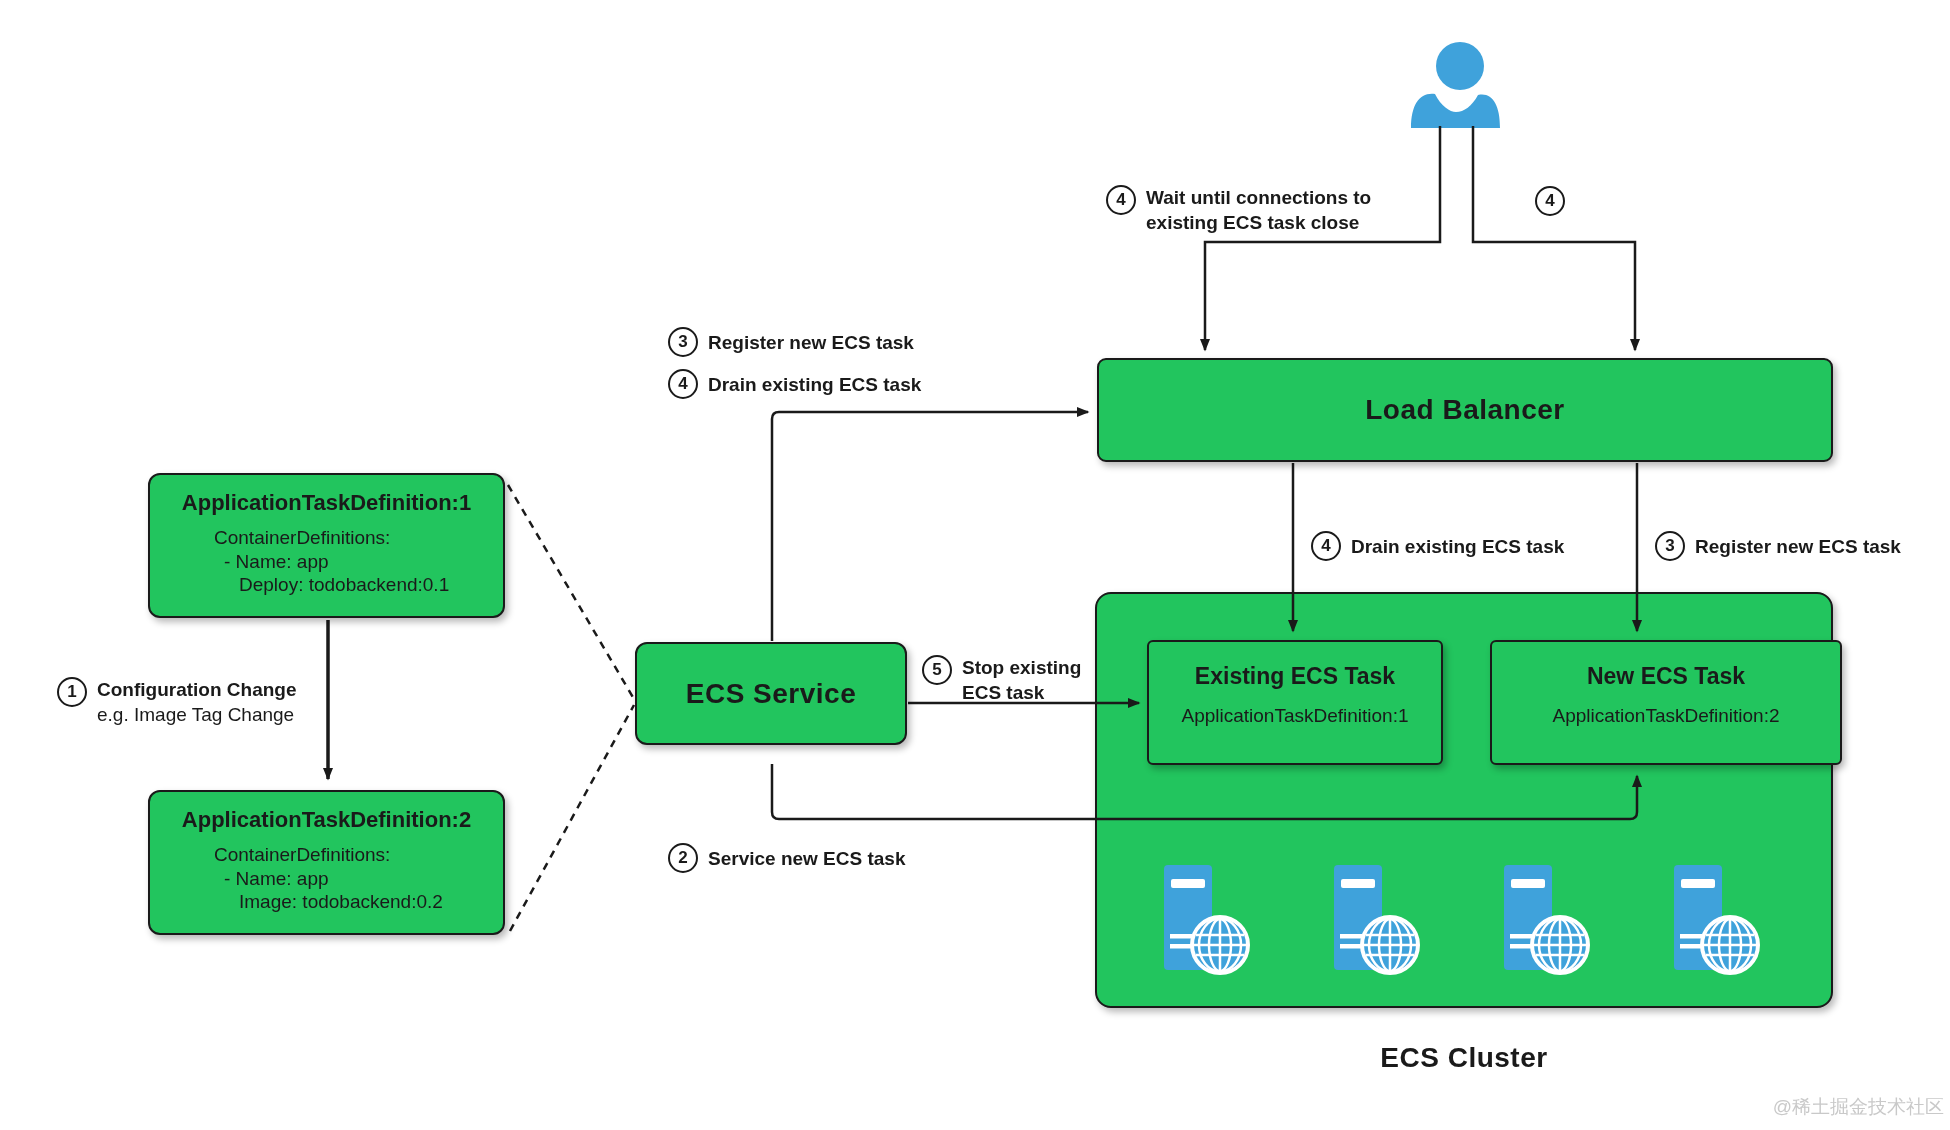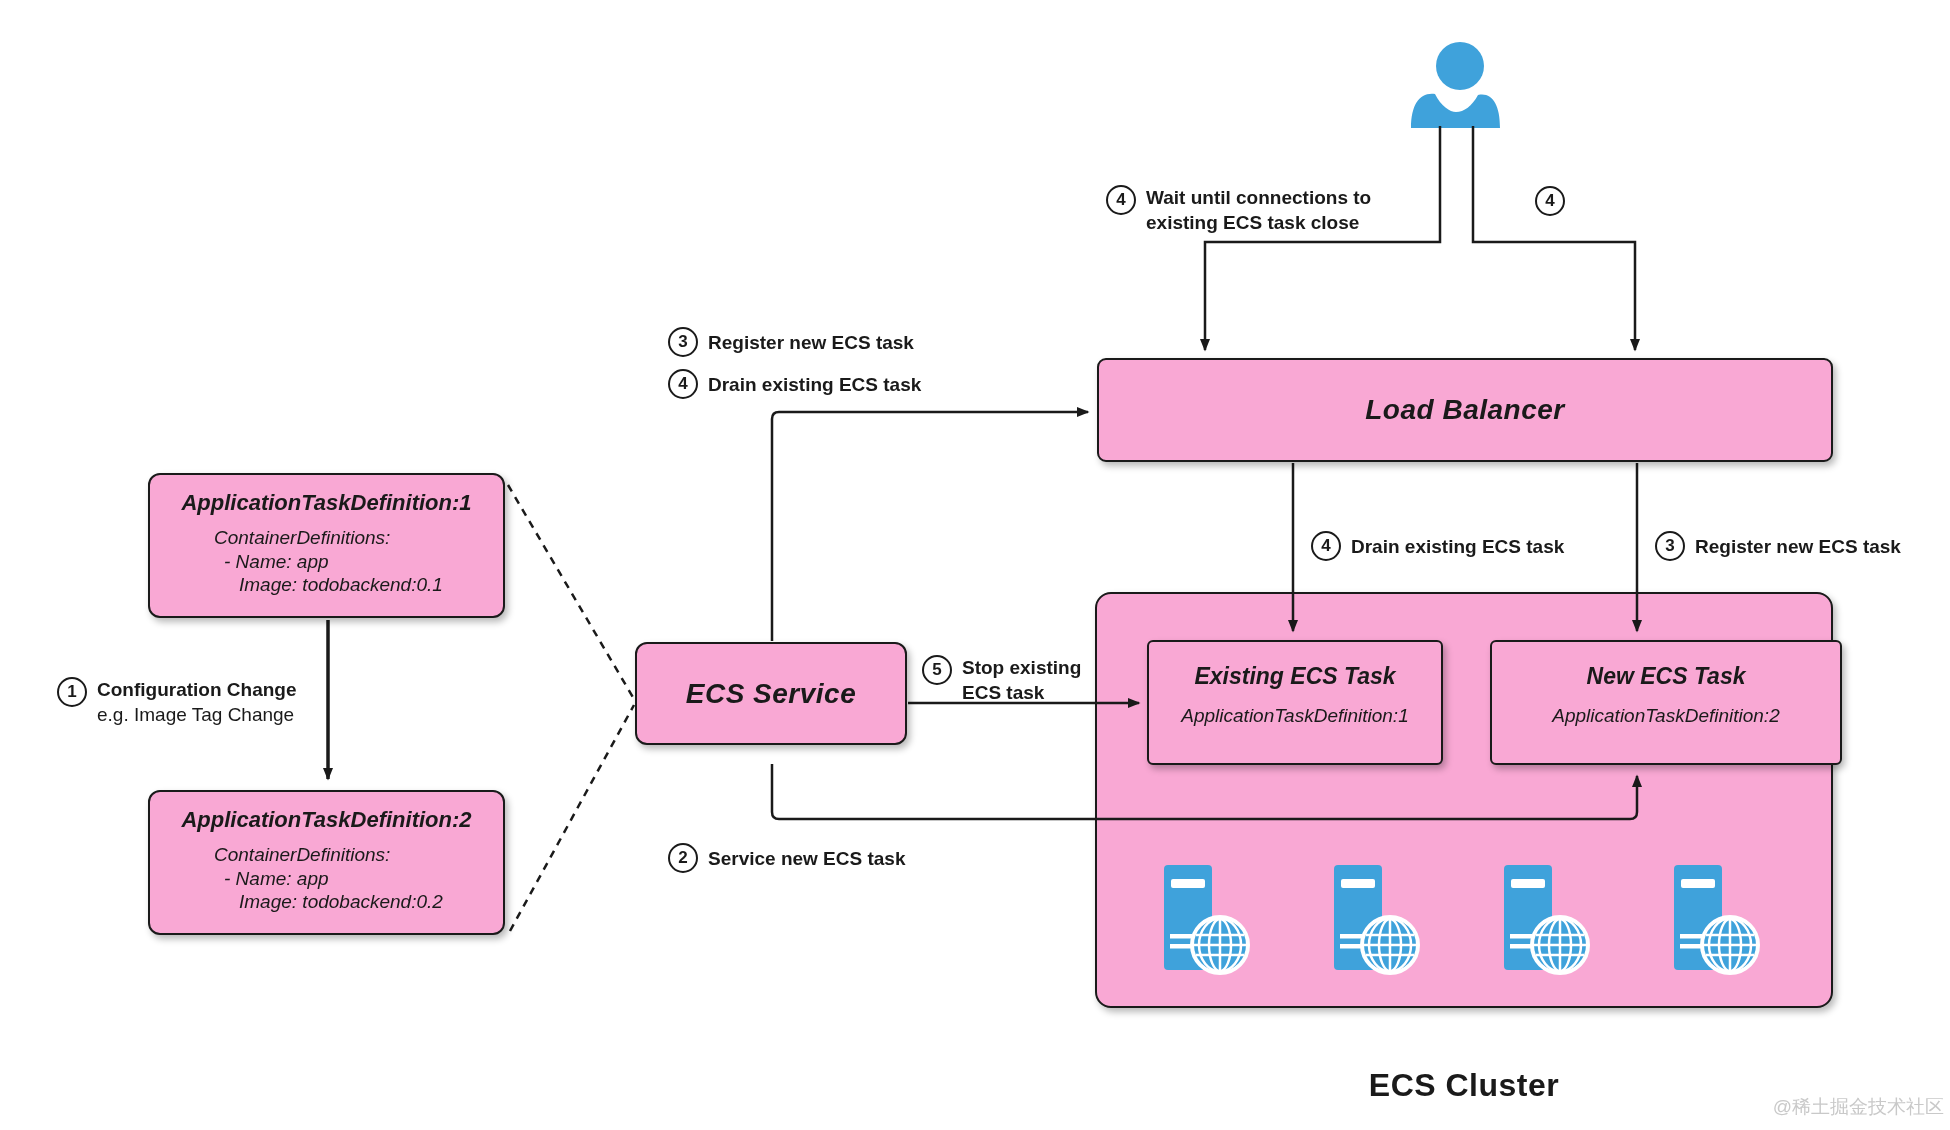--- a/index.html
+++ b/index.html
@@ -1,42 +1,42 @@
 <!DOCTYPE html>
 <html><head>
 <meta charset="utf-8">
 <style>
   html,body{margin:0;padding:0;background:#ffffff;}
   .stage{position:relative;width:1950px;height:1130px;background:#ffffff;
          font-family:"Liberation Sans",sans-serif;color:#1a1a1a;overflow:hidden;}
   .svg-layer{position:absolute;left:0;top:0;width:1950px;height:1130px;}
-  .box{position:absolute;background:#f9a8d4;border:2.5px solid #1a1a1a;
-       box-shadow:3px 4px 7px rgba(0,0,0,0.28);box-sizing:border-box;font-style:italic;}
+  .box{position:absolute;background:#22c55e;border:2.5px solid #1a1a1a;
+       box-shadow:3px 4px 7px rgba(0,0,0,0.28);box-sizing:border-box;}
   .center-title{display:flex;align-items:center;justify-content:center;
                 font-size:28px;font-weight:bold;letter-spacing:.5px;}
   
   .taskdef{width:357px;height:145px;border-radius:12px;}
   .td-title{text-align:center;font-weight:bold;font-size:22px;margin-top:15px;}
   .td-body{font-size:19px;line-height:23.5px;margin-top:10px;padding-left:64px;}
   .td-line2{padding-left:10px;}
   .td-line3{padding-left:25px;}
   
   .task{width:296px;height:125px;border-radius:6px;}
   .task-title{text-align:center;font-weight:bold;font-size:23px;margin-top:21px;}
   .task-sub{text-align:center;font-size:19px;margin-top:15px;}
   
   .ann{position:absolute;display:flex;gap:10px;align-items:flex-start;}
   .ann.single{align-items:center;}
   .num{flex:0 0 auto;width:30px;height:30px;border:2.5px solid #1a1a1a;border-radius:50%;
        display:flex;align-items:center;justify-content:center;
        font-size:17px;font-weight:bold;background:#fff;box-sizing:border-box;}
   .txt{font-size:19px;font-weight:bold;line-height:25px;}
   .txt .reg{font-weight:normal;}
-  #cluster-label{position:absolute;left:1095px;top:1067px;width:738px;text-align:center;
-                 font-size:32px;font-weight:bold;letter-spacing:.5px;}
+  #cluster-label{position:absolute;left:1095px;top:1042px;width:738px;text-align:center;
+                 font-size:28px;font-weight:bold;letter-spacing:.5px;}
   #watermark{position:absolute;right:6px;top:1094px;font-size:19px;color:#c9c9c9;}
 </style>
 </head>
 <body>
 
 <div class="stage">
 
   <div class="box" id="ecs-cluster" style="left:1095px;top:592px;width:738px;height:416px;border-radius:16px;"></div>
 
   <svg class="svg-layer" viewBox="0 0 1950 1130">
@@ -87,21 +87,21 @@
     <use href="#srv" x="1334" y="865"></use>
     <use href="#srv" x="1504" y="865"></use>
     <use href="#srv" x="1674" y="865"></use>
   </svg>
 
   <div class="box taskdef" id="taskdef1" style="left:148px;top:473px;">
     <div class="td-title">ApplicationTaskDefinition:1</div>
     <div class="td-body">
       <div>ContainerDefinitions:</div>
       <div class="td-line2">- Name: app</div>
-      <div class="td-line3">Image: todobackend:0.1</div>
+      <div class="td-line3">Deploy: todobackend:0.1</div>
     </div>
   </div>
 
   <div class="box taskdef" id="taskdef2" style="left:148px;top:790px;">
     <div class="td-title">ApplicationTaskDefinition:2</div>
     <div class="td-body">
       <div>ContainerDefinitions:</div>
       <div class="td-line2">- Name: app</div>
       <div class="td-line3">Image: todobackend:0.2</div>
     </div>

